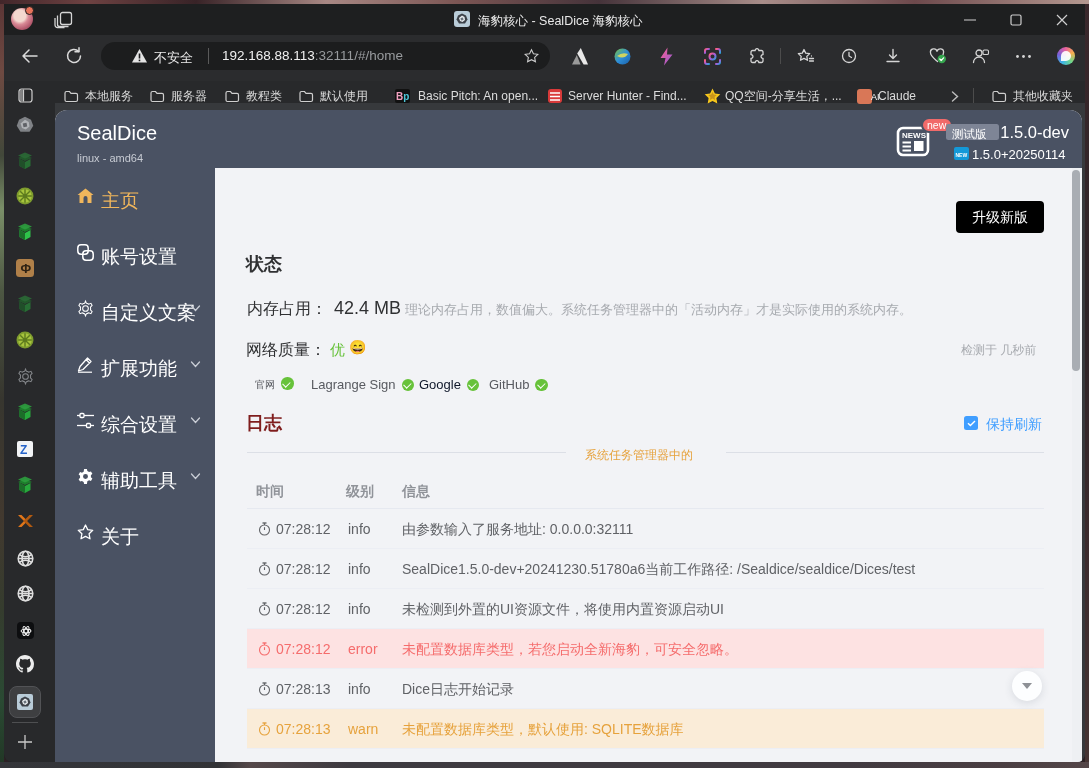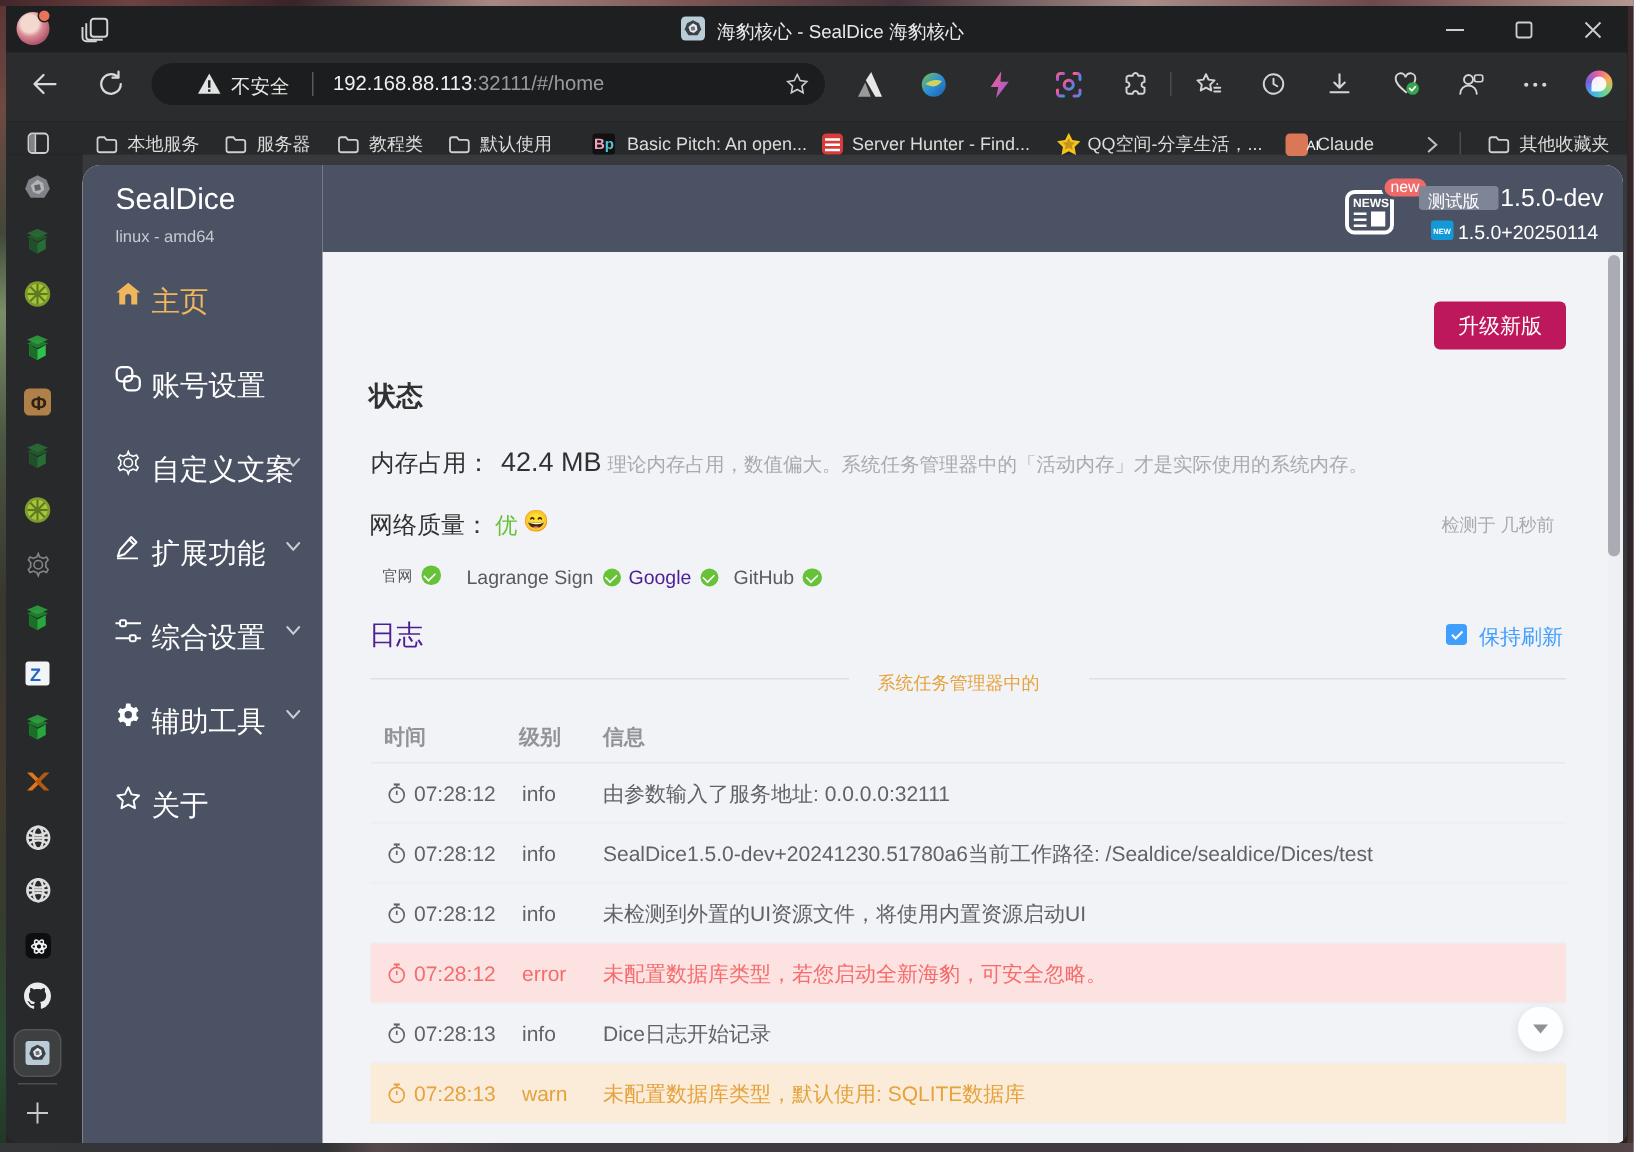--- a/index.html
+++ b/index.html
@@ -418,34 +418,34 @@
 <div class="t" style="left:872px;top:9px;font-size:10.5px;color:#fff">new</div>
 <div class="abs" style="left:891px;top:14px;width:53px;height:16px;border-radius:2.5px;background:#7e8596"></div>
 <div class="t" style="left:897px;top:16.5px;font-size:11.5px;color:#fff">测试版</div>
 <div class="t" style="right:13px;top:13px;font-size:16.5px;color:#fff">1.5.0-dev</div>
 <div class="abs" style="left:899px;top:37px;width:15px;height:13px;border-radius:2px;background:#1499d8"></div>
 <div class="t" style="left:900.5px;top:41.5px;font-size:5px;font-weight:700;color:#fff">NEW</div>
 <div class="t" style="left:917px;top:37px;font-size:13px;color:#fff">1.5.0+20250114</div>
 
 <div class="abs" style="left:1017px;top:58px;width:10px;height:594px;background:#eef0f3"></div>
 <div class="abs" style="left:1017px;top:60px;width:8px;height:201px;border-radius:4px;background:#a9adb3"></div>
-<div class="abs" style="left:901px;top:91px;width:88px;height:32px;border-radius:4px;background:#be185d;color:#fff;font-size:14px;text-align:center;line-height:32px">升级新版</div>
+<div class="abs" style="left:901px;top:91px;width:88px;height:32px;border-radius:4px;background:#000000;color:#fff;font-size:14px;text-align:center;line-height:32px">升级新版</div>
 <div class="t" style="left:191px;top:142px;font-size:18px;font-weight:700;color:#303133">状态</div>
 <div class="t" style="left:192px;top:189px;font-size:16px;color:#303133">内存占用：</div>
 <div class="t" style="left:279px;top:188px;font-size:18px;color:#303133">42.4 MB</div>
 <div class="t" style="left:350px;top:191px;font-size:13px;color:#a7aaaf">理论内存占用，数值偏大。系统任务管理器中的「活动内存」才是实际使用的系统内存。</div>
 <div class="t" style="left:191px;top:230px;font-size:16px;color:#303133">网络质量：</div>
 <div class="t" style="left:275px;top:231px;font-size:15px;color:#67c23a">优</div>
 <div class="t" style="left:294px;top:229px;font-size:14px">😄</div>
 <div class="t" style="left:906px;top:232px;font-size:12px;color:#a7aaaf">检测于 几秒前</div>
 <div class="t" style="left:200px;top:267px;font-size:10px;color:#585a60">官网<span class="chk"></span></div>
 <div class="t" style="left:256px;top:267px;font-size:13px;color:#585a60">Lagrange Sign<span class="chk"></span></div>
-<div class="t" style="left:364px;top:267px;font-size:13px;color:#4c1d95">Google<span class="chk"></span></div>
+<div class="t" style="left:364px;top:267px;font-size:13px;color:#0f172a">Google<span class="chk"></span></div>
 <div class="t" style="left:434px;top:267px;font-size:13px;color:#585a60">GitHub<span class="chk"></span></div>
-<div class="t" style="left:191px;top:301px;font-size:18px;font-weight:400;color:#4c1d95">日志</div>
+<div class="t" style="left:191px;top:301px;font-size:18px;font-weight:700;color:#7f1d1d">日志</div>
 <div class="abs" style="left:909px;top:306px;width:14px;height:14px;border-radius:2.5px;background:#409eff"></div>
 <svg style="left:911.5px;top:309.5px" width="9" height="7" viewBox="0 0 9 7">
         <path d="M1 3.2 L3.4 5.6 L8 1" fill="none" stroke="#fff" stroke-width="1.4"></path>
       </svg>
 <div class="t" style="left:931px;top:306px;font-size:14px;color:#409eff">保持刷新</div>
 <div class="abs" style="left:192px;top:342px;width:319px;height:1px;background:#dcdfe6"></div>
 <div class="abs" style="left:671px;top:342px;width:318px;height:1px;background:#dcdfe6"></div>
 <div class="t" style="left:530px;top:337px;font-size:12px;color:#e6a23c">系统任务管理器中的</div>
 <div class="abs" style="left:192px;top:361px;width:797px;height:38px;border-bottom:1px solid #e6e9f0"></div>
 <div class="t" style="left:201px;top:373px;font-size:14px;font-weight:700;color:#909399">时间</div>

